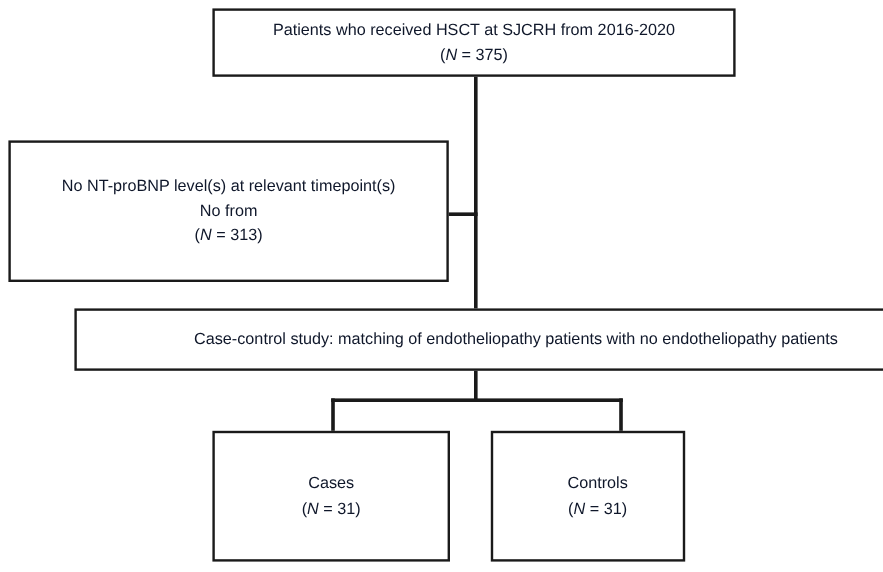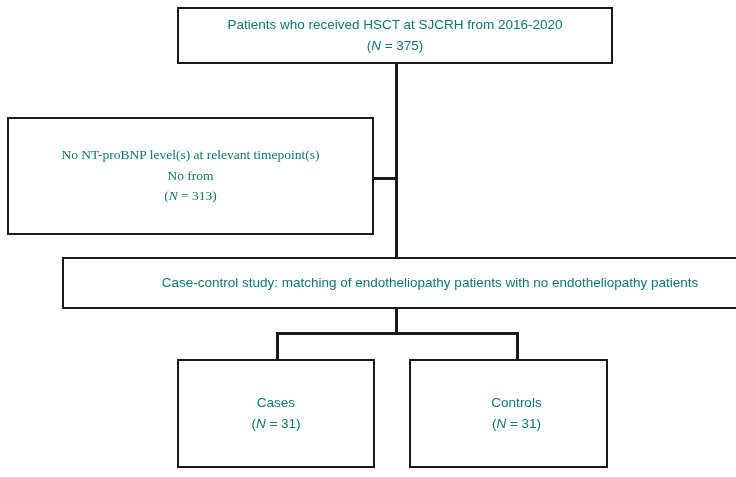--- a/index.html
+++ b/index.html
@@ -24,21 +24,21 @@
     box-sizing: border-box;
     border: 2px solid #1a1a1a;
     background: #ffffff;
     display: flex;
     flex-direction: column;
     align-items: center;
     justify-content: center;
     text-align: center;
     font-size: 13.5px;
     line-height: 1.55;
-    color: #0f766e;
+    color: #0f172a;
     z-index: 2;
   }
   .node-line {
     display: block;
     white-space: nowrap;
   }
   .node-line i {
     font-style: italic;
   }
   
@@ -50,24 +50,24 @@
   }
   .conn-h {
     position: absolute;
     height: 3px;
     background: #1a1a1a;
     z-index: 1;
   }
 
   
   #box-enrolled   { left: 177px; top: 7px;   width: 436px; height: 57px; }
-  #box-excluded   { left: 7px;   top: 117px; width: 367px; height: 118px; font-family: Liberation Serif, serif; }
+  #box-excluded   { left: 7px;   top: 117px; width: 367px; height: 118px; }
   #box-matching   { left: 62px;  top: 257px; width: 736px; height: 52px; }
   #box-cases      { left: 177px; top: 359px; width: 198px; height: 109px; }
-  #box-controls   { left: 409px; top: 359px; width: 199px; height: 109px; padding-left: 16px; }
+  #box-controls   { left: 409px; top: 359px; width: 162px; height: 109px; padding-left: 16px; }
 
   
   #trunk-main     { left: 395px; top: 63px;  height: 195px; }
   #branch-excl    { left: 373px; top: 177px; width: 25px; }
   #stem-split     { left: 395px; top: 308px; height: 27px; }
   #bar-split      { left: 276px; top: 332px; width: 243px; }
   #drop-cases     { left: 276px; top: 332px; height: 28px; }
   #drop-controls  { left: 516px; top: 332px; height: 28px; }
 </style>
 </head>

